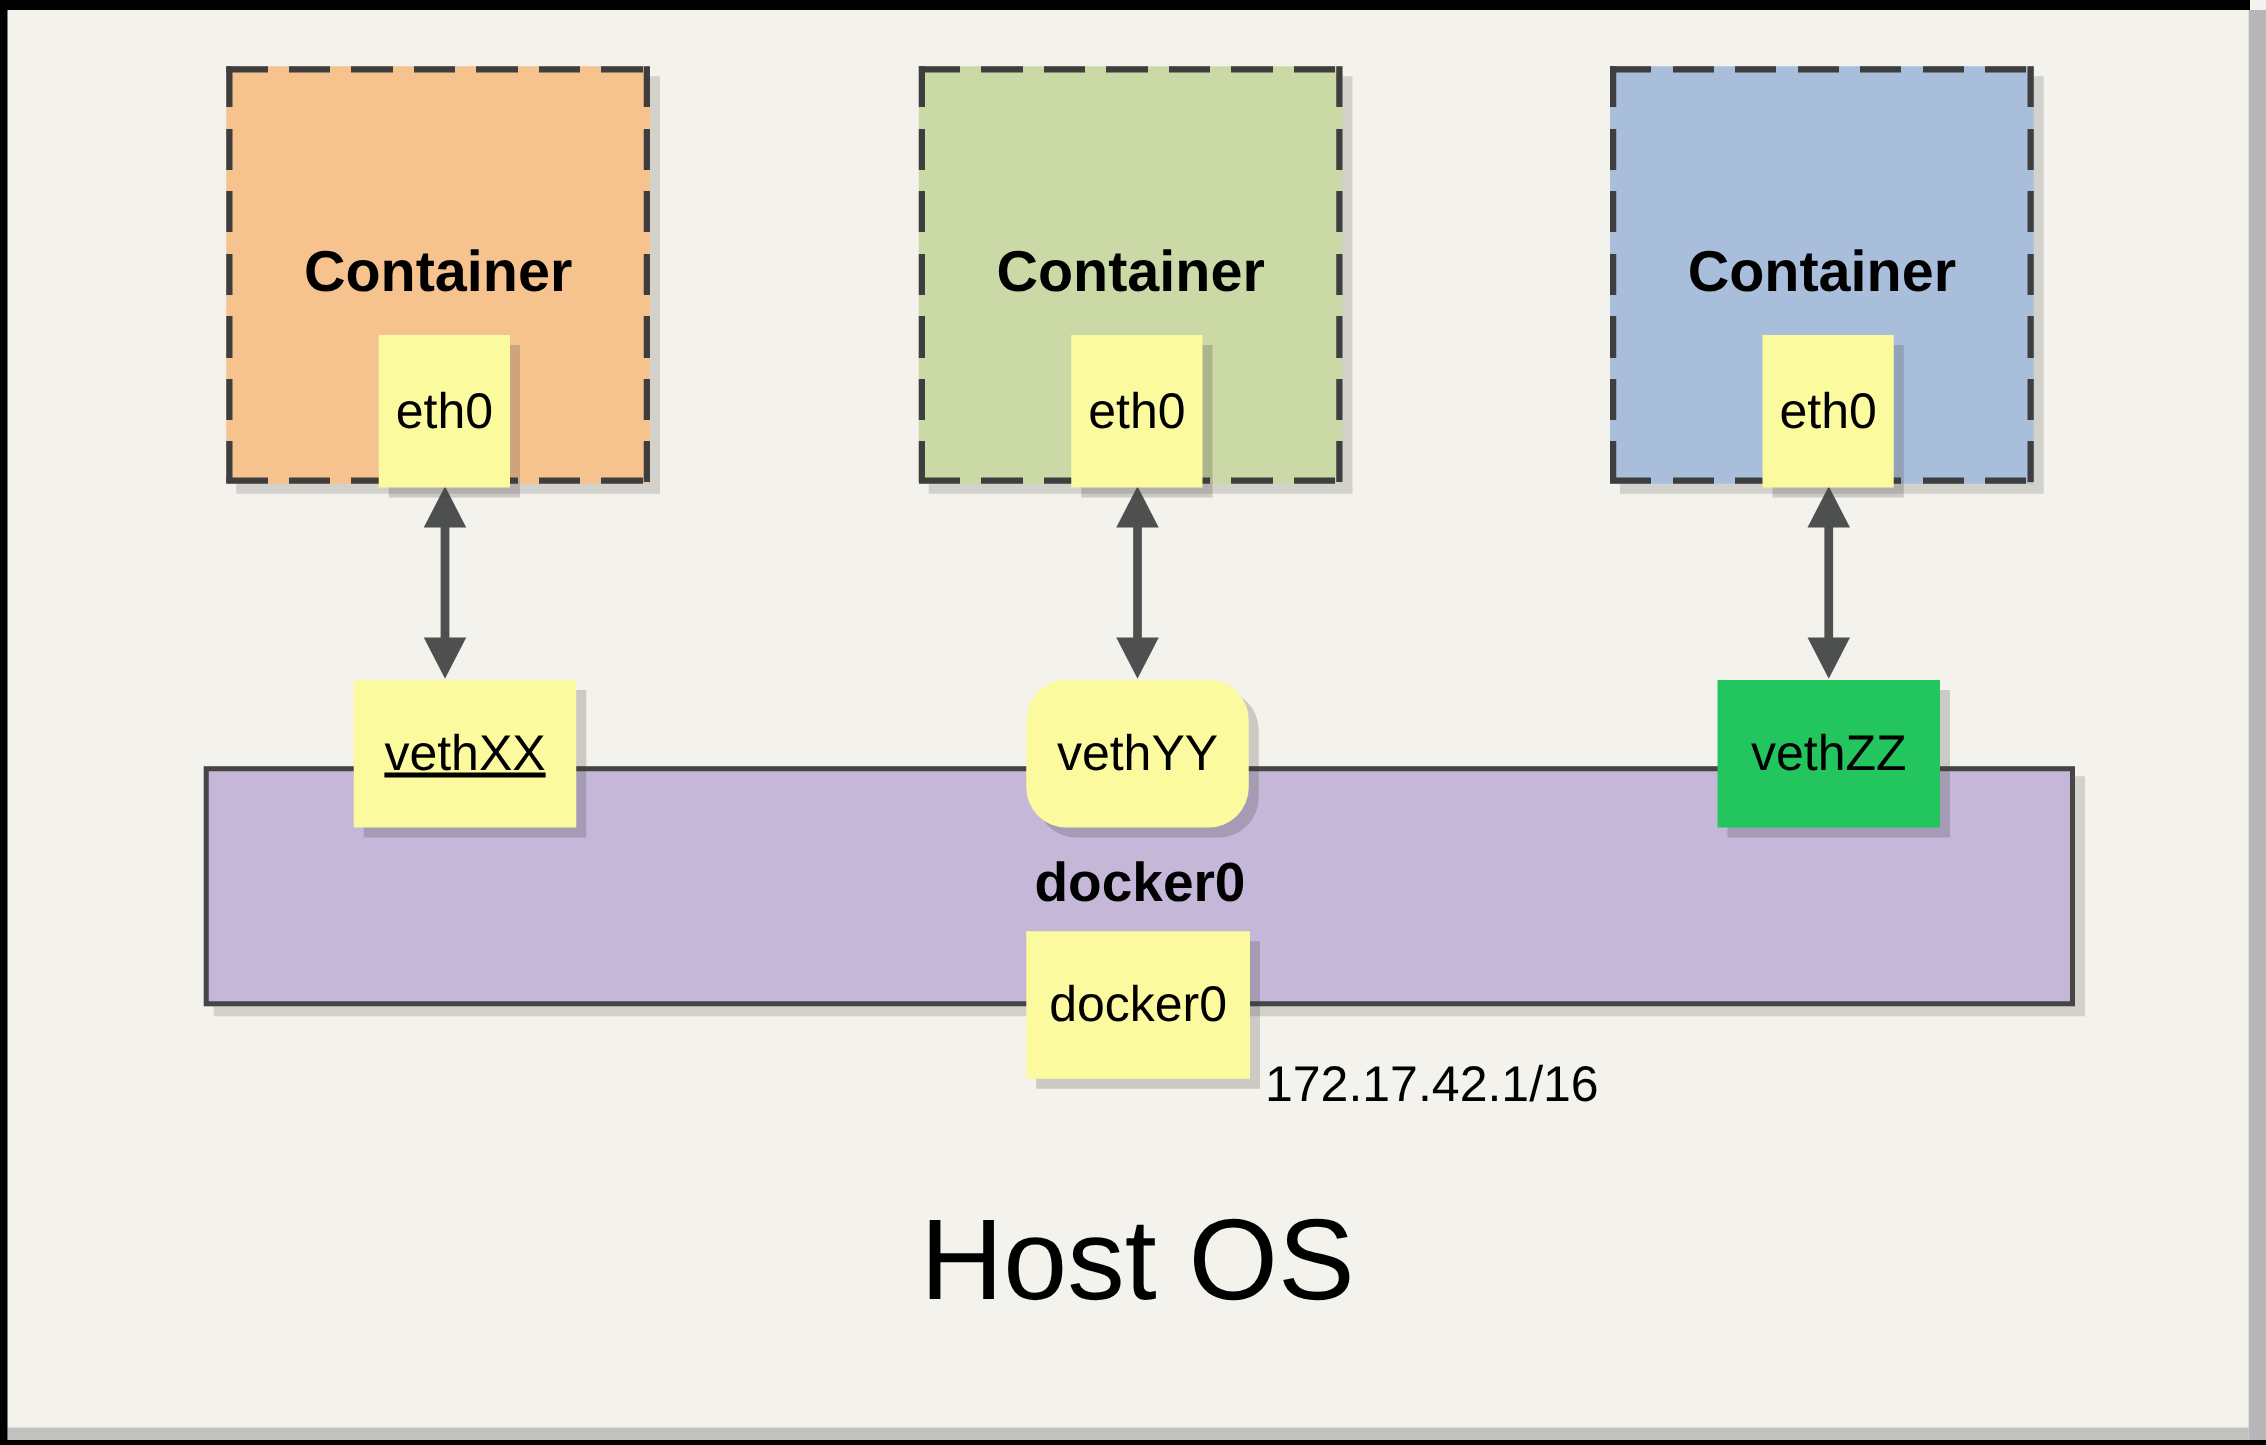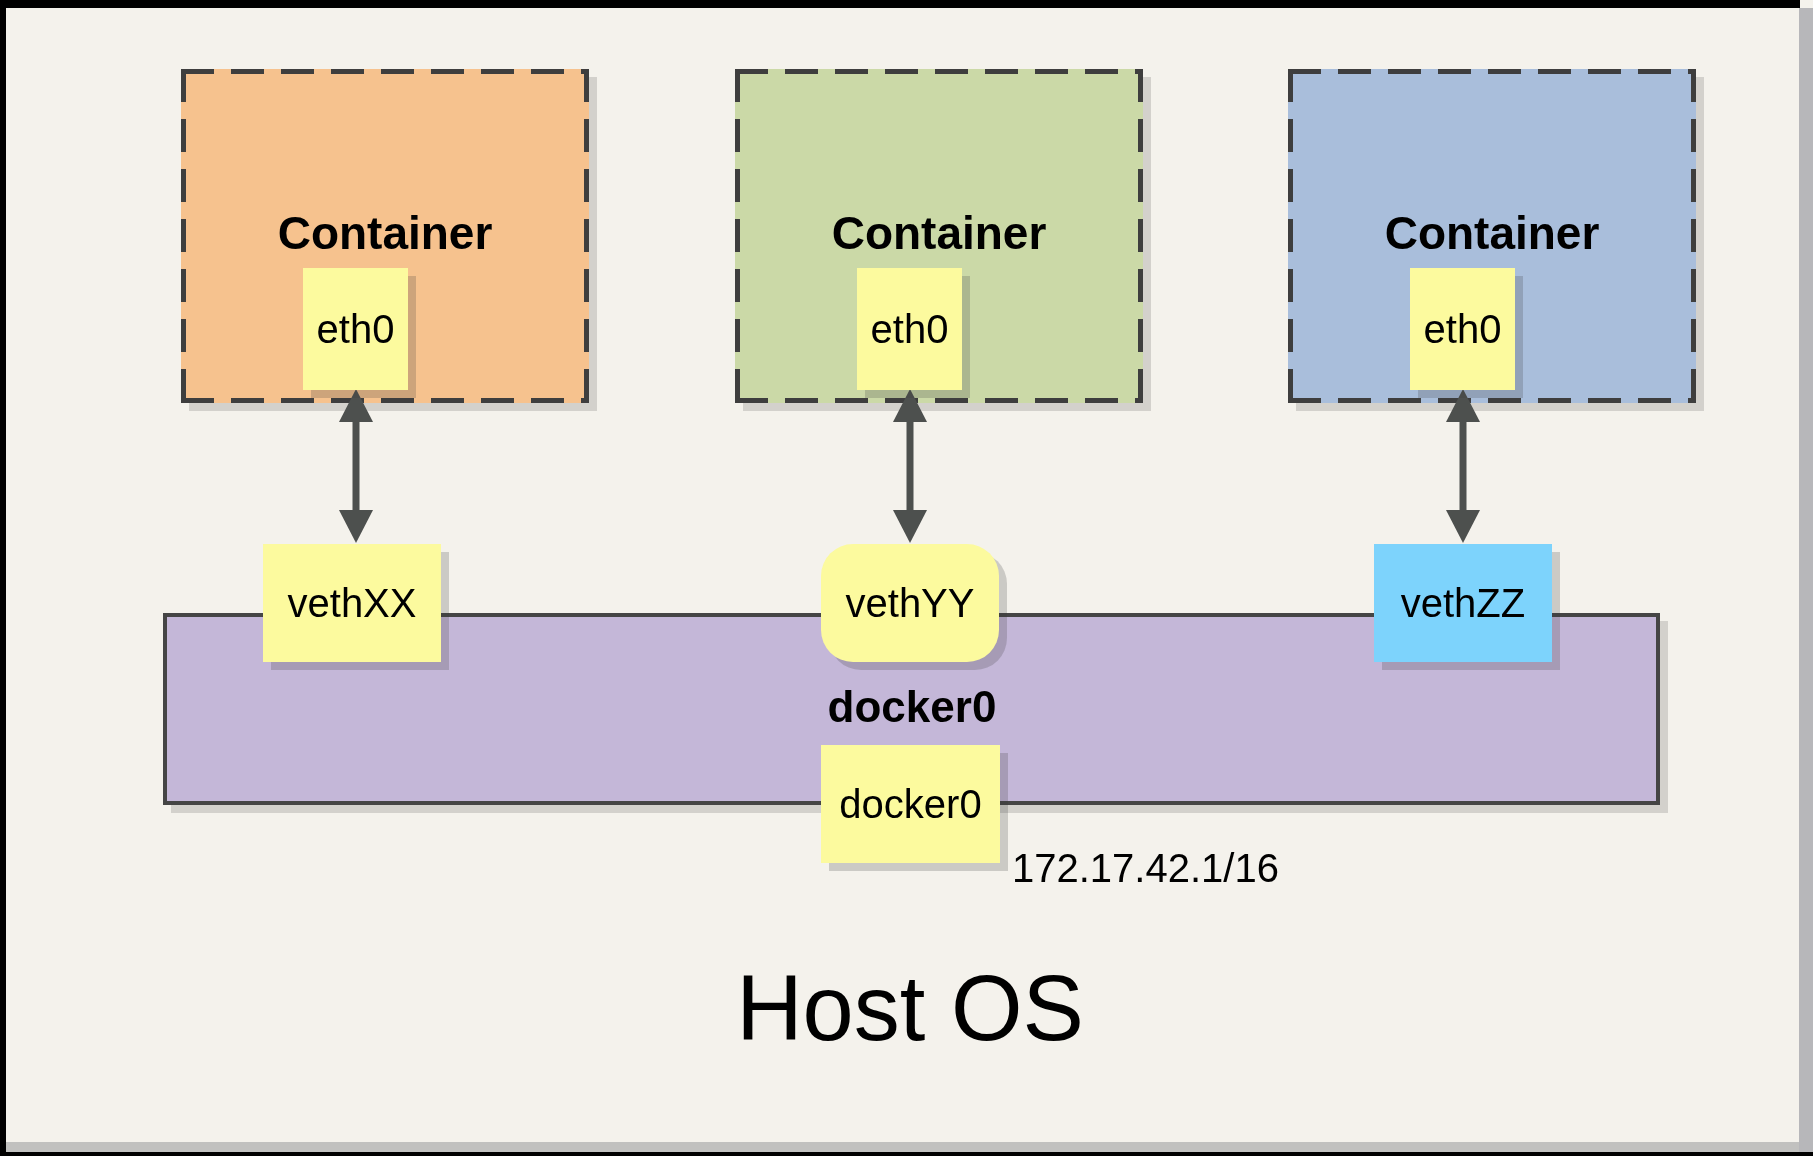--- a/index.html
+++ b/index.html
@@ -14,21 +14,21 @@
   .frame{position:absolute;}
   .frame-black-top{left:0;top:0;width:1800px;height:8px;background:#000;}
   .frame-black-left{left:0;top:0;width:6px;height:1156px;background:#000;}
   .frame-black-bottom{left:0;top:1152px;width:1813px;height:4px;background:#000;}
   .frame-gray-right{left:1799px;top:8px;width:14px;height:1144px;background:#b7b7ba;}
   .frame-gray-bottom{left:6px;top:1142px;width:1793px;height:10px;background:#c1c1bf;}
 
   
   .container-box{
     position:absolute;
-    top:69px;width:408px;height:334px;
+    top:53px;width:339px;height:334px;
     box-shadow:8px 8px 0 rgba(60,60,60,0.18);
     background-image:
       repeating-linear-gradient(90deg,#3e3e3e 0 33px,transparent 33px 50px),
       repeating-linear-gradient(90deg,#3e3e3e 0 33px,transparent 33px 50px),
       repeating-linear-gradient(180deg,#3e3e3e 0 33px,transparent 33px 50px),
       repeating-linear-gradient(180deg,#3e3e3e 0 33px,transparent 33px 50px);
     background-position:left top,left bottom,left top,right top;
     background-size:100% 5px,100% 5px,5px 100%,5px 100%;
     background-repeat:no-repeat;
   }
@@ -45,21 +45,21 @@
     position:absolute;
     display:flex;align-items:center;justify-content:center;
     font-size:40px;line-height:1;
     box-shadow:8px 8px 0 rgba(60,60,60,0.22);
   }
   .eth{width:105px;height:122px;top:268px;text-align:right;}
   .eth.e1{left:303px;}
   .eth.e2{left:857px;}
   .eth.e3{left:1410px;}
   .veth{width:178px;height:118px;top:544px;}
-  .veth.v1{left:263px;}
+  .veth.v1{left:283px;text-decoration:underline;}
   .veth.v2{left:821px;}
   .veth.v3{left:1374px;}
   .docker0-box{width:179px;height:118px;left:821px;top:745px;}
 
   
   .arrow{position:absolute;top:389px;width:44px;height:154px;}
   .arrow.a1{left:334px;}
   .arrow.a2{left:888px;}
   .arrow.a3{left:1441px;}
 
@@ -132,21 +132,21 @@
   <div class="note eth e3" style="background-color: rgb(252, 250, 158);">
     <span>eth0</span>
   </div>
 
   <div class="note veth v1" style="background-color: rgb(252, 250, 158);">
     <span>vethXX</span>
   </div>
   <div class="note veth v2" style="background-color: rgb(252, 250, 158); border-radius: 32px;">
     <span>vethYY</span>
   </div>
-  <div class="note veth v3" style="background-color: #7dd3fc;">
+  <div class="note veth v3" style="background-color: #22c55e;">
     <span>vethZZ</span>
   </div>
 
   <div class="bridge-title">docker0</div>
   <div class="note docker0-box" style="background-color: rgb(252, 250, 158);">
     <span>docker0</span>
   </div>
   <div class="ip-label">172.17.42.1/16</div>
 
   <div class="host-title">Host OS</div>

